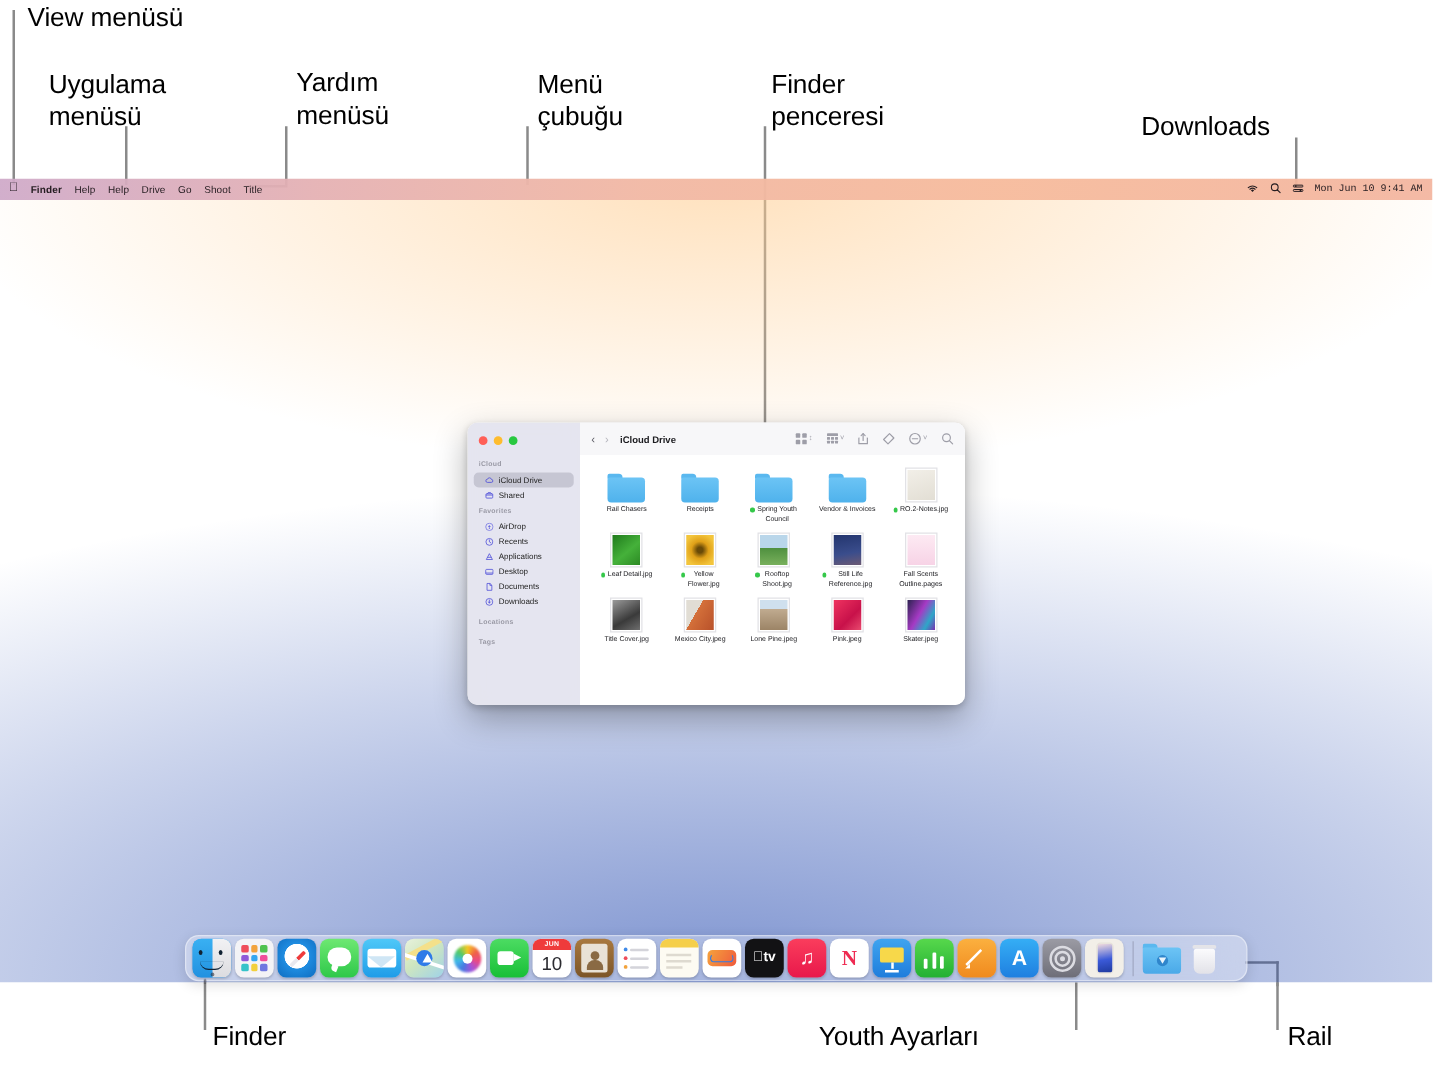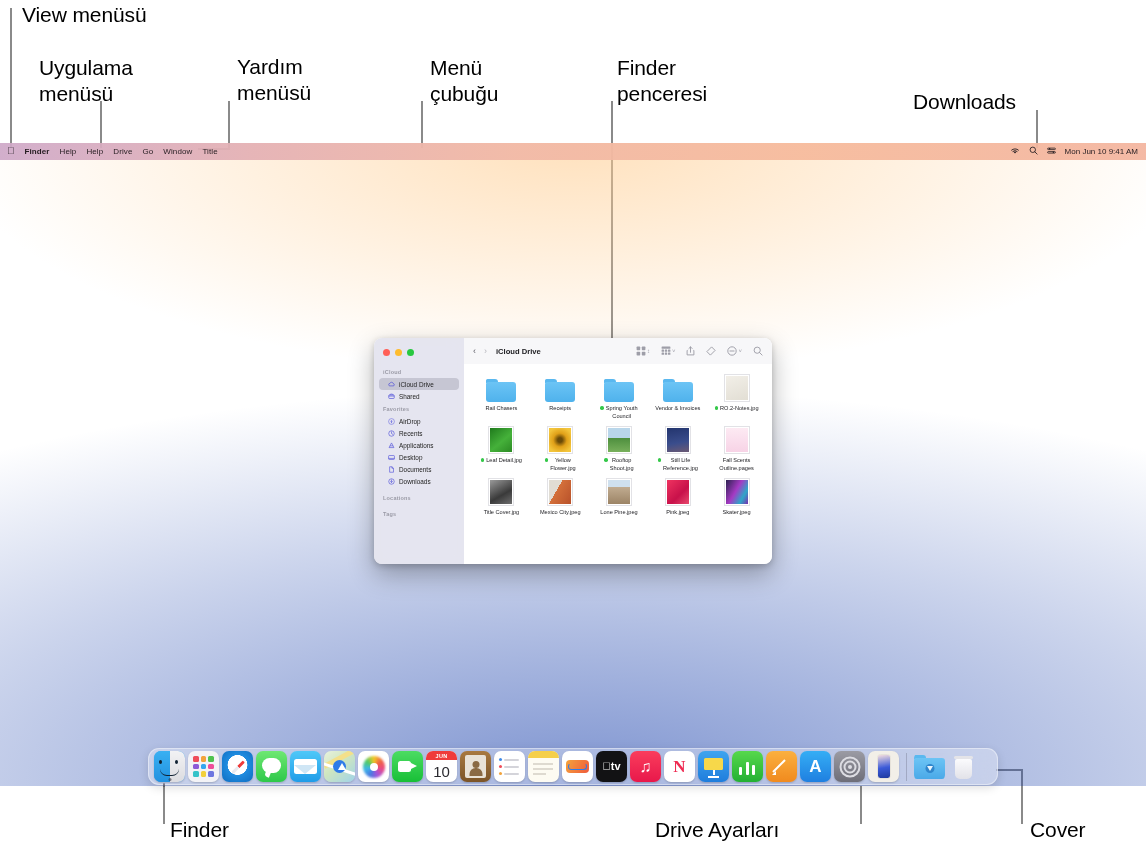--- a/index.html
+++ b/index.html
@@ -123,21 +123,21 @@
   }
   .mb-left { display: flex; align-items: center; gap: 0px; padding-left: 5px; }
   .mb-item {
     font-size: 8px; color: #241c20; padding: 0 5px;
     letter-spacing: 0.1px; white-space: nowrap;
   }
   .mb-item.bold { font-weight: bold; }
   .mb-apple { font-size: 10px; color: #1a1418; padding: 0 5px 1px 2px; line-height: 1; }
   .mb-right { margin-left: auto; display: flex; align-items: center; gap: 9px; padding-right: 8px; }
   .mb-right .mi { font-size: 9px; color: #241c20; line-height: 1; }
-  .mb-clock { font-size: 8px; color: #241c20; white-space: nowrap; }
+  .mb-clock { font-size: 8px; color: #241c20; white-space: nowrap; font-family: Liberation Mono, monospace; }
 
   
   #finder {
     position: absolute; left: 374px; top: 338px;
     width: 398px; height: 226px;
     border-radius: 8px;
     background: #f4f4f6;
     box-shadow: 0 10px 26px rgba(0,0,0,0.30), 0 2px 6px rgba(0,0,0,0.18);
     overflow: hidden;
     display: flex;
@@ -251,22 +251,22 @@
   <div class="callout" style="left:39px;  top:55px;">Uygulama
 menüsü</div>
   <div class="callout" style="left:237px; top:54px;">Yardım
 menüsü</div>
   <div class="callout" style="left:430px; top:55px;">Menü
 çubuğu</div>
   <div class="callout" style="left:617px; top:55px;">Finder
 penceresi</div>
   <div class="callout" style="left:913px; top:89px;">Downloads</div>
   <div class="callout" style="left:170px; top:817px;">Finder</div>
-  <div class="callout" style="left:655px; top:817px;">Drive Ayarları</div>
-  <div class="callout" style="left:1030px;top:817px;">Cover</div>
+  <div class="callout" style="left:655px; top:817px;">Youth Ayarları</div>
+  <div class="callout" style="left:1030px;top:817px;">Rail</div>
 
   <div class="leader v" style="left:10px;  top:8px;   height:140px;"></div>
   <div class="leader v" style="left:100px; top:101px; height:47px;"></div>
   <div class="leader v" style="left:228px; top:101px; height:47px;"></div>
   <div class="leader h" style="left:198px; top:148px; width:32px;"></div>
   <div class="leader v" style="left:421px; top:101px; height:47px;"></div>
   <div class="leader v" style="left:611px; top:101px; height:238px;"></div>
   <div class="leader v" style="left:1036px;top:110px; height:38px;"></div>
   <div class="leader v" style="left:163px; top:786px; height:38px;"></div>
   <div class="leader v" style="left:860px; top:786px; height:38px;"></div>
@@ -280,21 +280,21 @@
   </div>
 
   <div id="menubar">
     <div class="mb-left">
       <div class="mb-apple"></div>
       <div class="mb-item bold">Finder</div>
       <div class="mb-item">Help</div>
       <div class="mb-item">Help</div>
       <div class="mb-item">Drive</div>
       <div class="mb-item">Go</div>
-      <div class="mb-item">Window</div>
+      <div class="mb-item">Shoot</div>
       <div class="mb-item">Title</div>
     </div>
     <div class="mb-right">
       <span class="mi">
         <svg width="10" height="8" viewBox="0 0 10 8">
             <path d="M5 6.6 L6.3 5.1 A2 2 0 0 0 3.7 5.1 Z" fill="#241c20"></path>
             <path d="M1.6 3.1 A5 5 0 0 1 8.4 3.1" stroke="#241c20" stroke-width="0.9" fill="none" stroke-linecap="round"></path>
             <path d="M2.9 4.4 A3.2 3.2 0 0 1 7.1 4.4" stroke="#241c20" stroke-width="0.9" fill="none" stroke-linecap="round"></path>
           </svg>
       </span>

